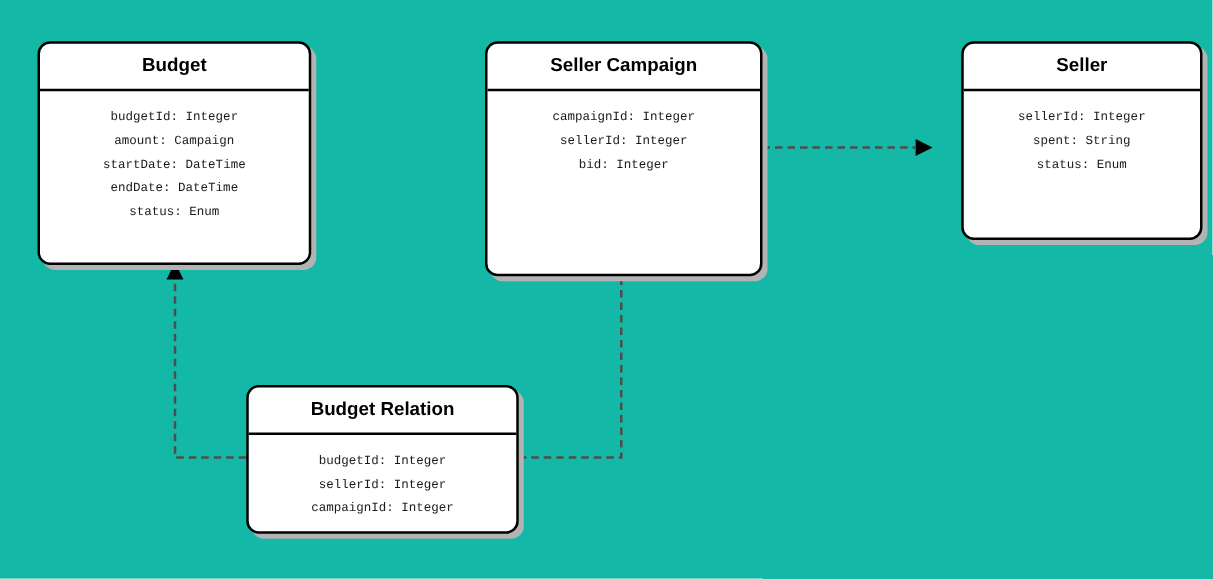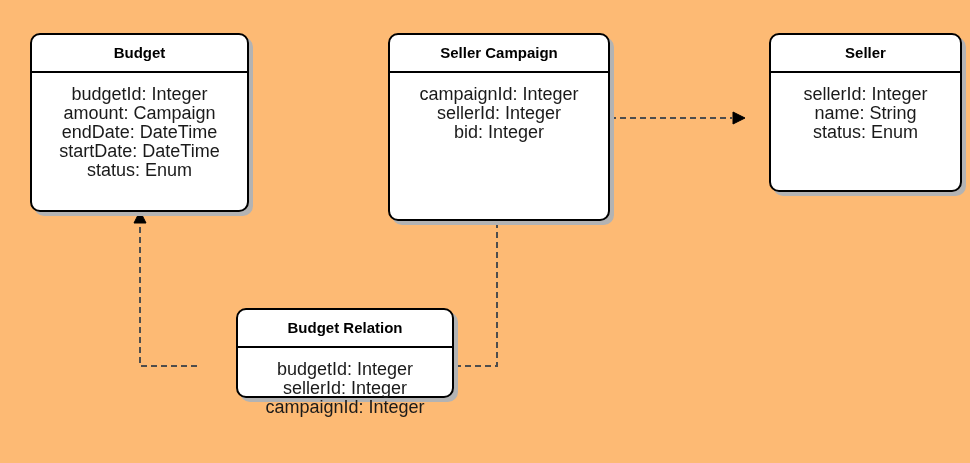--- a/index.html
+++ b/index.html
@@ -5,21 +5,21 @@
   html, body {
     margin: 0;
     padding: 0;
     background: #ffffff;
     font-family: "Liberation Sans", sans-serif;
   }
   .canvas {
     position: relative;
     width: 970px;
     height: 463px;
-    background: #fdba74;
+    background: #14b8a6;
     overflow: hidden;
   }
   .connectors {
     position: absolute;
     left: 0;
     top: 0;
     width: 970px;
     height: 463px;
     pointer-events: none;
   }
@@ -49,24 +49,25 @@
     text-align: center;
     font-size: 15px;
     font-weight: bold;
     color: #000000;
   }
   .entity-fields {
     padding-top: 12px;
     text-align: center;
   }
   .field {
-    font-size: 18px;
+    font-size: 10px;
     line-height: 19px;
     color: #1a1a1a;
     white-space: nowrap;
+    font-family: Liberation Mono, monospace;
   }
 </style>
 </head>
 <body>
 
 <div class="canvas">
 
   <svg class="connectors" viewBox="0 0 970 463" xmlns="http://www.w3.org/2000/svg">
     <g>
       <polyline class="dash-line" points="197,366 140,366 140,222"></polyline>
@@ -80,45 +81,45 @@
       <polyline class="dash-line" points="610,118 732,118"></polyline>
       <path class="arrow-head" d="M745,118 L733,112 L733,124 Z"></path>
     </g>
   </svg>
 
   <div class="entity" style="left:30px; top:33px; width:219px; height:179px;">
     <div class="entity-title">Budget</div>
     <div class="entity-fields">
       <div class="field">budgetId: Integer</div>
       <div class="field">amount: Campaign</div>
+      <div class="field">startDate: DateTime</div>
       <div class="field">endDate: DateTime</div>
-      <div class="field">startDate: DateTime</div>
       <div class="field">status: Enum</div>
     </div>
   </div>
 
   <div class="entity" style="left:388px; top:33px; width:222px; height:188px;">
     <div class="entity-title">Seller Campaign</div>
     <div class="entity-fields">
       <div class="field">campaignId: Integer</div>
       <div class="field">sellerId: Integer</div>
       <div class="field">bid: Integer</div>
     </div>
   </div>
 
   <div class="entity" style="left:769px; top:33px; width:193px; height:159px;">
     <div class="entity-title">Seller</div>
     <div class="entity-fields">
       <div class="field">sellerId: Integer</div>
-      <div class="field">name: String</div>
+      <div class="field">spent: String</div>
       <div class="field">status: Enum</div>
     </div>
   </div>
 
-  <div class="entity" style="left:197px; top:308px; width:218px; height:90px;margin-left:39px;">
+  <div class="entity" style="left:197px; top:308px; width:218px; height:119px;">
     <div class="entity-title">Budget Relation</div>
     <div class="entity-fields">
       <div class="field">budgetId: Integer</div>
       <div class="field">sellerId: Integer</div>
       <div class="field">campaignId: Integer</div>
     </div>
   </div>
 
 </div>
 

